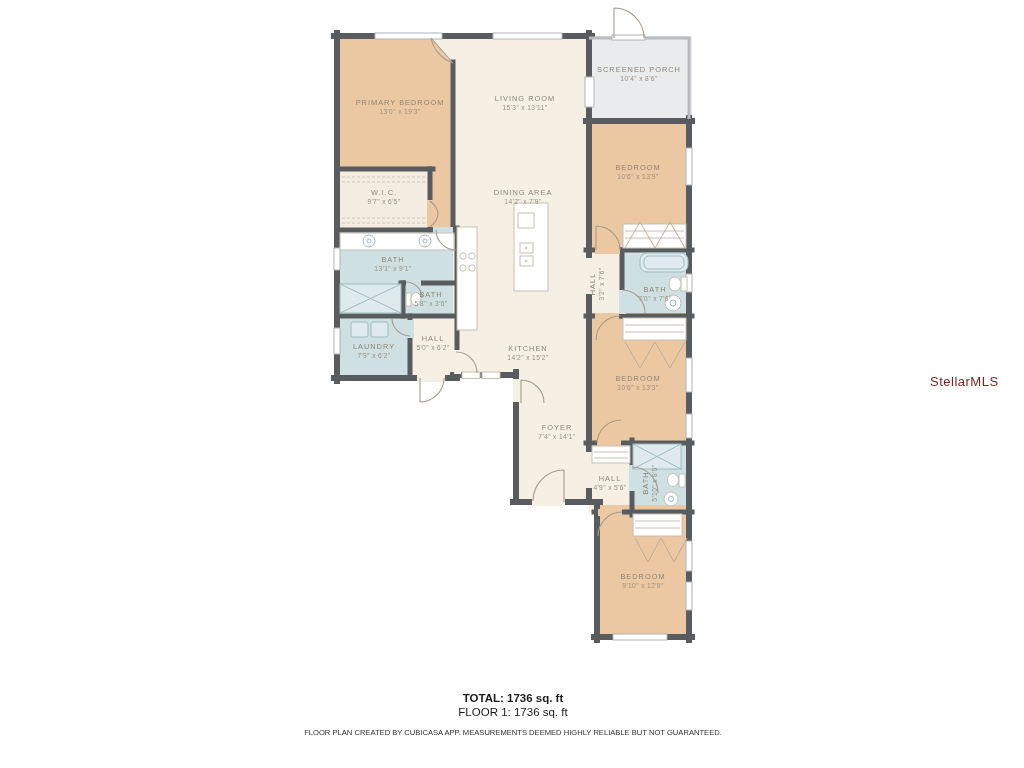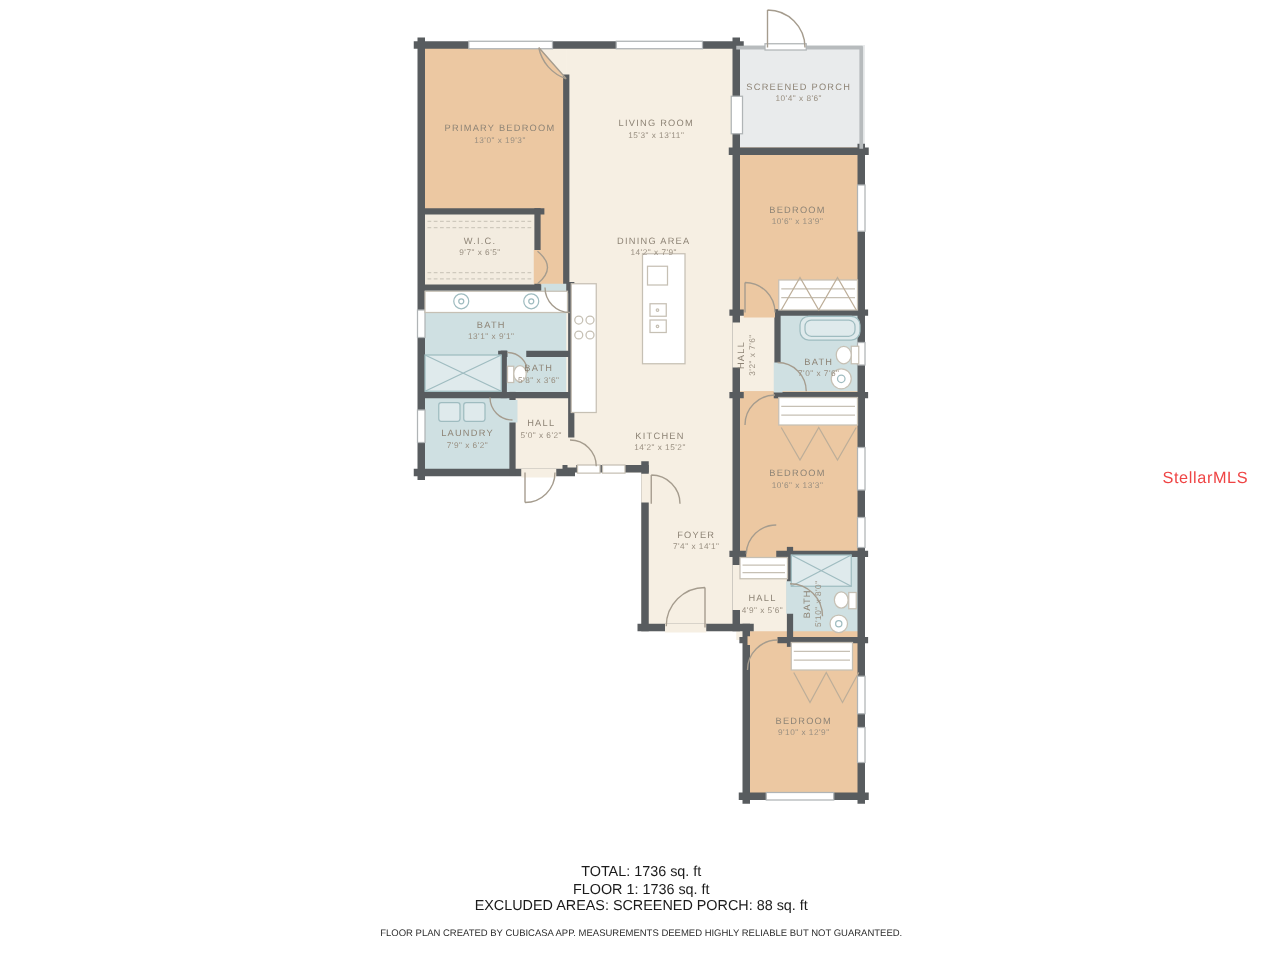--- a/index.html
+++ b/index.html
@@ -18,24 +18,24 @@
   .fixture{fill:#ffffff;stroke:#c6c0b4;stroke-width:1;}
   .fixture-b{fill:#dfeaec;stroke:#9fbcc0;stroke-width:1;}
   .fixline{stroke:#c6c0b4;stroke-width:1;fill:none;}
   .fixline-b{stroke:#9fbcc0;stroke-width:1;fill:none;}
   .dash{stroke:#cfc9bd;stroke-width:1;fill:none;stroke-dasharray:3 2;}
   .door{stroke:#a59c8e;stroke-width:1.1;fill:none;}
   .zig{stroke:#bdae99;stroke-width:1;fill:none;}
   .lbl{font-size:7.4px;letter-spacing:1px;fill:#8e8476;text-anchor:middle;}
   .dim{font-size:6.6px;letter-spacing:0.4px;fill:#998f81;text-anchor:middle;}
   #summary{position:absolute;left:113px;top:692px;width:800px;text-align:center;color:#1b1b1b;}
-  #summary .l1{font-weight:normal;font-size:11.5px;line-height:13.5px;}
+  #summary .l1{font-weight:bold;font-size:11.5px;line-height:13.5px;}
   #summary .l2,#summary .l3{font-size:11.5px;line-height:13.5px;}
   #summary .l4{font-size:7.6px;margin-top:9px;color:#2e2e2e;text-align:center;}
-  #watermark{position:absolute;left:930px;top:374px;font-size:13px;color:#ef4444;
+  #watermark{position:absolute;left:930px;top:374px;font-size:13px;color:#7f1d1d;
              letter-spacing:0.5px;}
 </style>
 </head>
 <body>
 
 <svg width="1024" height="768" viewBox="0 0 1024 768">
 
   <g>
     <rect class="room-bed" x="337" y="36" width="116" height="194"></rect>
     <polygon class="room-liv" points="430,36 453,36 453,64"></polygon>
@@ -243,17 +243,16 @@
       <text class="dim" x="0" y="7">5'10" x 8'0"</text>
     </g>
     <text class="lbl" x="643" y="579">BEDROOM</text>
     <text class="dim" x="643" y="588">9'10" x 12'9"</text>
   </g>
 </svg>
 
 <div id="summary">
   <div class="l1">TOTAL: 1736 sq. ft</div>
   <div class="l2">FLOOR 1: 1736 sq. ft</div>
-  <div class="l3">EXCLUDED AREAS: SCREENED PORCH: 88 sq. ft</div>
   <div class="l4">FLOOR PLAN CREATED BY CUBICASA APP. MEASUREMENTS DEEMED HIGHLY RELIABLE BUT NOT GUARANTEED.</div>
 </div>
 
 <div id="watermark">StellarMLS</div>
 
 </body></html>

